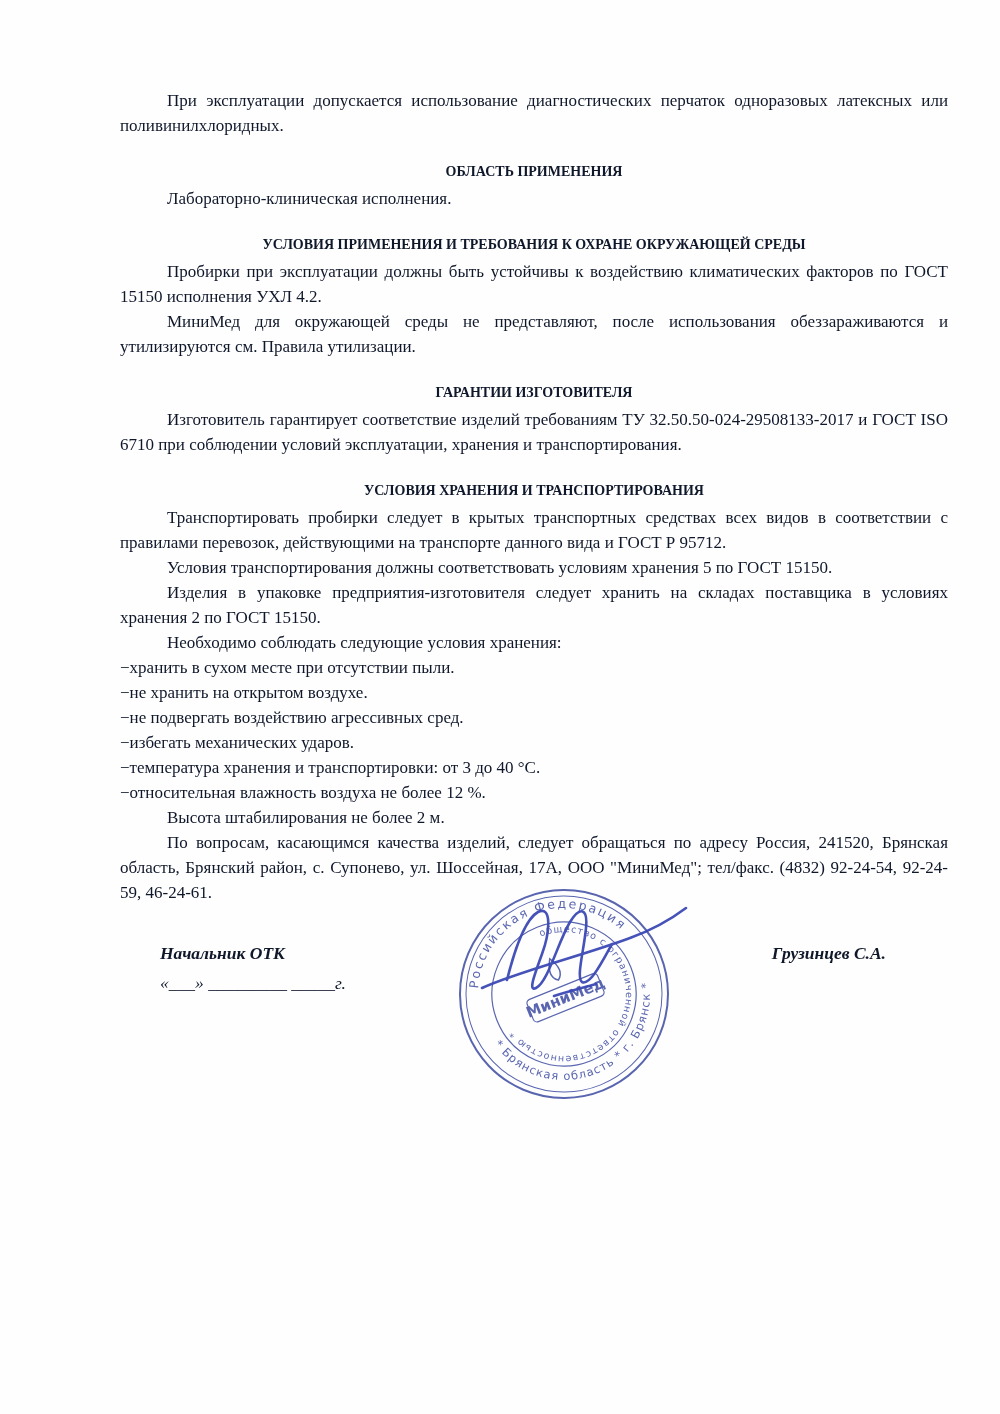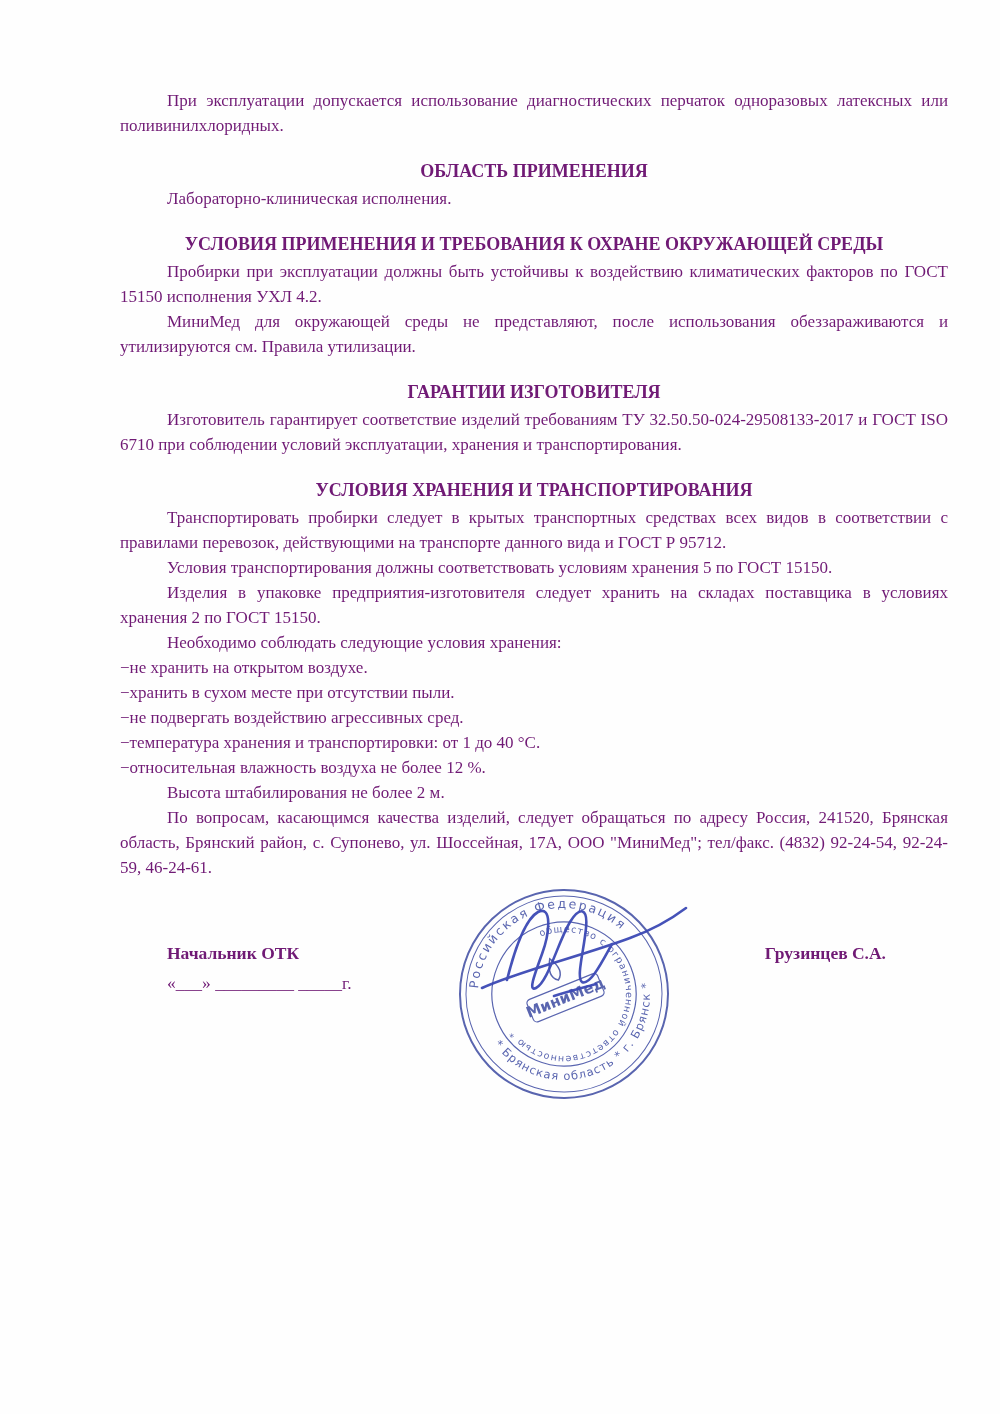--- a/index.html
+++ b/index.html
@@ -2,49 +2,50 @@
 <html><head>
 <meta charset="utf-8">
 <style>
   html,body{margin:0;padding:0;background:#888;}
   .page{
     position:relative;
     width:1000px;height:1414px;
     margin:0 auto;
     background:#fefefe;
     font-family:"Liberation Serif", serif;
-    color:#701a75;
+    color:#0f172a;
     overflow:hidden;
   }
   .content{
     position:absolute;
     left:120px; right:52px; top:88px;
     font-size:17px;
     line-height:25px;
   }
   p.para{
     margin:0;
     text-align:justify;
   }
   p.indent{ text-indent:47px; }
   p.dash{ text-align:left; }
   h2.sec{
-    font-size:18px;
+    font-size:14px;
     line-height:25px;
     font-weight:bold;
     text-align:center;
     margin:21px 0 2px 0;
   }
   .sign-row{
     position:absolute;
-    left:119px; right:52px; top:938px;
+    left:112px; right:52px; top:938px;
     display:flex;
     justify-content:space-between;
     font-size:17.5px;
     line-height:30px;
+    font-style:italic;
   }
   .sign-left{ padding-left:48px; }
   .sign-right{ padding-right:62px; font-weight:bold; }
   .sign-role{ font-weight:bold; }
   .stamp-wrap{
     position:absolute;
     left:452px; top:882px;
     width:224px; height:224px;
     transform:rotate(-22deg);
     opacity:0.88;
@@ -73,24 +74,25 @@
 
     <h2 class="sec">ГАРАНТИИ ИЗГОТОВИТЕЛЯ</h2>
     <p class="para indent">Изготовитель гарантирует соответствие изделий требованиям ТУ 32.50.50-024-29508133-2017 и ГОСТ ISO 6710 при соблюдении условий эксплуатации, хранения и транспортирования.</p>
 
     <h2 class="sec">УСЛОВИЯ ХРАНЕНИЯ И ТРАНСПОРТИРОВАНИЯ</h2>
     <p class="para indent">Транспортировать пробирки следует в крытых транспортных средствах всех видов в соответствии с правилами перевозок, действующими на транспорте данного вида и ГОСТ Р 95712.</p>
     <p class="para indent">Условия транспортирования должны соответствовать условиям хранения 5 по ГОСТ 15150.</p>
     <p class="para indent">Изделия в упаковке предприятия-изготовителя следует хранить на складах поставщика в условиях хранения 2 по ГОСТ 15150.</p>
     <p class="para indent">Необходимо соблюдать следующие условия хранения:</p>
 
+    <p class="para dash">−хранить в сухом месте при отсутствии пыли.</p>
     <p class="para dash">−не хранить на открытом воздухе.</p>
-    <p class="para dash">−хранить в сухом месте при отсутствии пыли.</p>
     <p class="para dash">−не подвергать воздействию агрессивных сред.</p>
-    <p class="para dash">−температура хранения и транспортировки: от 1 до 40 °С.</p>
+    <p class="para dash">−избегать механических ударов.</p>
+    <p class="para dash">−температура хранения и транспортировки: от 3 до 40 °С.</p>
     <p class="para dash">−относительная влажность воздуха не более 12 %.</p>
 
     <p class="para indent">Высота штабилирования не более 2 м.</p>
     <p class="para indent">По вопросам, касающимся качества изделий, следует обращаться по адресу Россия, 241520, Брянская область, Брянский район, с. Супонево, ул. Шоссейная, 17А, ООО "МиниМед"; тел/факс. (4832) 92-24-54, 92-24-59, 46-24-61.</p>
   </div>
 
   <div class="sign-row">
     <div class="sign-left">
       <div class="sign-role">Начальник ОТК</div>
       <div>«___» _________  _____г.</div>

